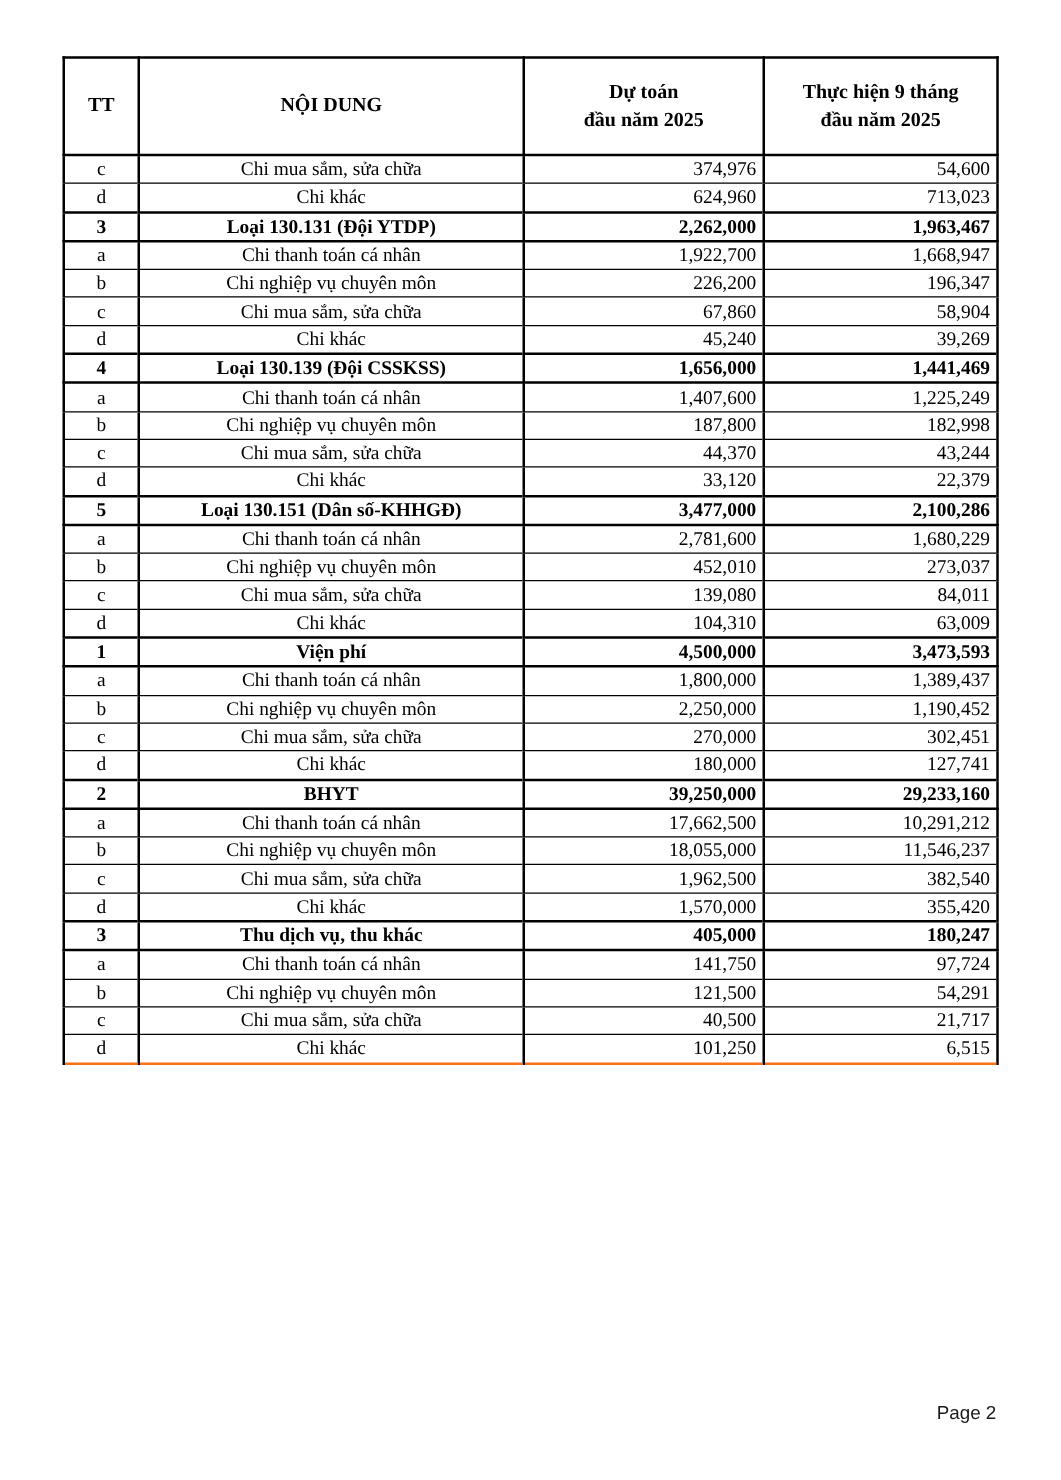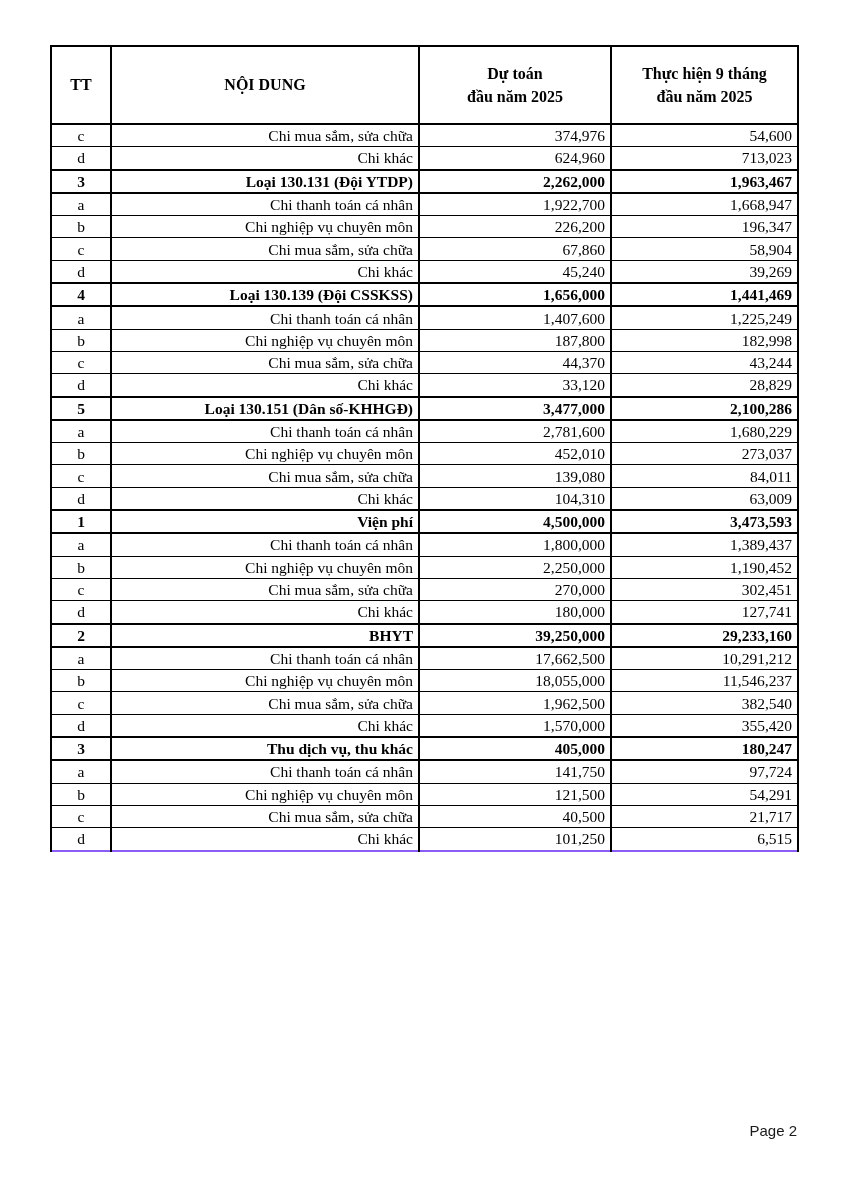--- a/index.html
+++ b/index.html
@@ -16,21 +16,21 @@
     font-family: "Liberation Serif", serif;
     overflow: hidden;
   }
   table.budget {
     position: absolute;
     left: 50px;
     top: 45px;
     width: 747px;
     border-collapse: collapse;
     table-layout: fixed;
-    border: 2px solid #8b5cf6;
+    border: 2px solid #f97316;
   }
   table.budget col.c-tt      { width: 60px; }
   table.budget col.c-content { width: 308px; }
   table.budget col.c-plan    { width: 192px; }
   table.budget col.c-actual  { width: 187px; }
 
   table.budget th {
     border: 2px solid #000;
     height: 76px;
     font-size: 16px;
@@ -51,21 +51,21 @@
     padding: 0 5px;
     vertical-align: middle;
     white-space: nowrap;
     overflow: hidden;
   }
   table.budget td.tt {
     text-align: center;
     padding: 0 2px;
   }
   table.budget td.content {
-    text-align: right;
+    text-align: center;
   }
   table.budget td.num {
     text-align: right;
   }
   table.budget tr.bold-row td {
     font-weight: bold;
     border-top: 2px solid #000;
     border-bottom: 2px solid #000;
   }
   .page-footer {
@@ -173,21 +173,21 @@
         <tr>
           <td class="tt">c</td>
           <td class="content">Chi mua sắm, sửa chữa</td>
           <td class="num">44,370</td>
           <td class="num">43,244</td>
         </tr>
         <tr>
           <td class="tt">d</td>
           <td class="content">Chi khác</td>
           <td class="num">33,120</td>
-          <td class="num">28,829</td>
+          <td class="num">22,379</td>
         </tr>
         <tr class="bold-row">
           <td class="tt">5</td>
           <td class="content">Loại 130.151 (Dân số-KHHGĐ)</td>
           <td class="num">3,477,000</td>
           <td class="num">2,100,286</td>
         </tr>
         <tr>
           <td class="tt">a</td>
           <td class="content">Chi thanh toán cá nhân</td>

